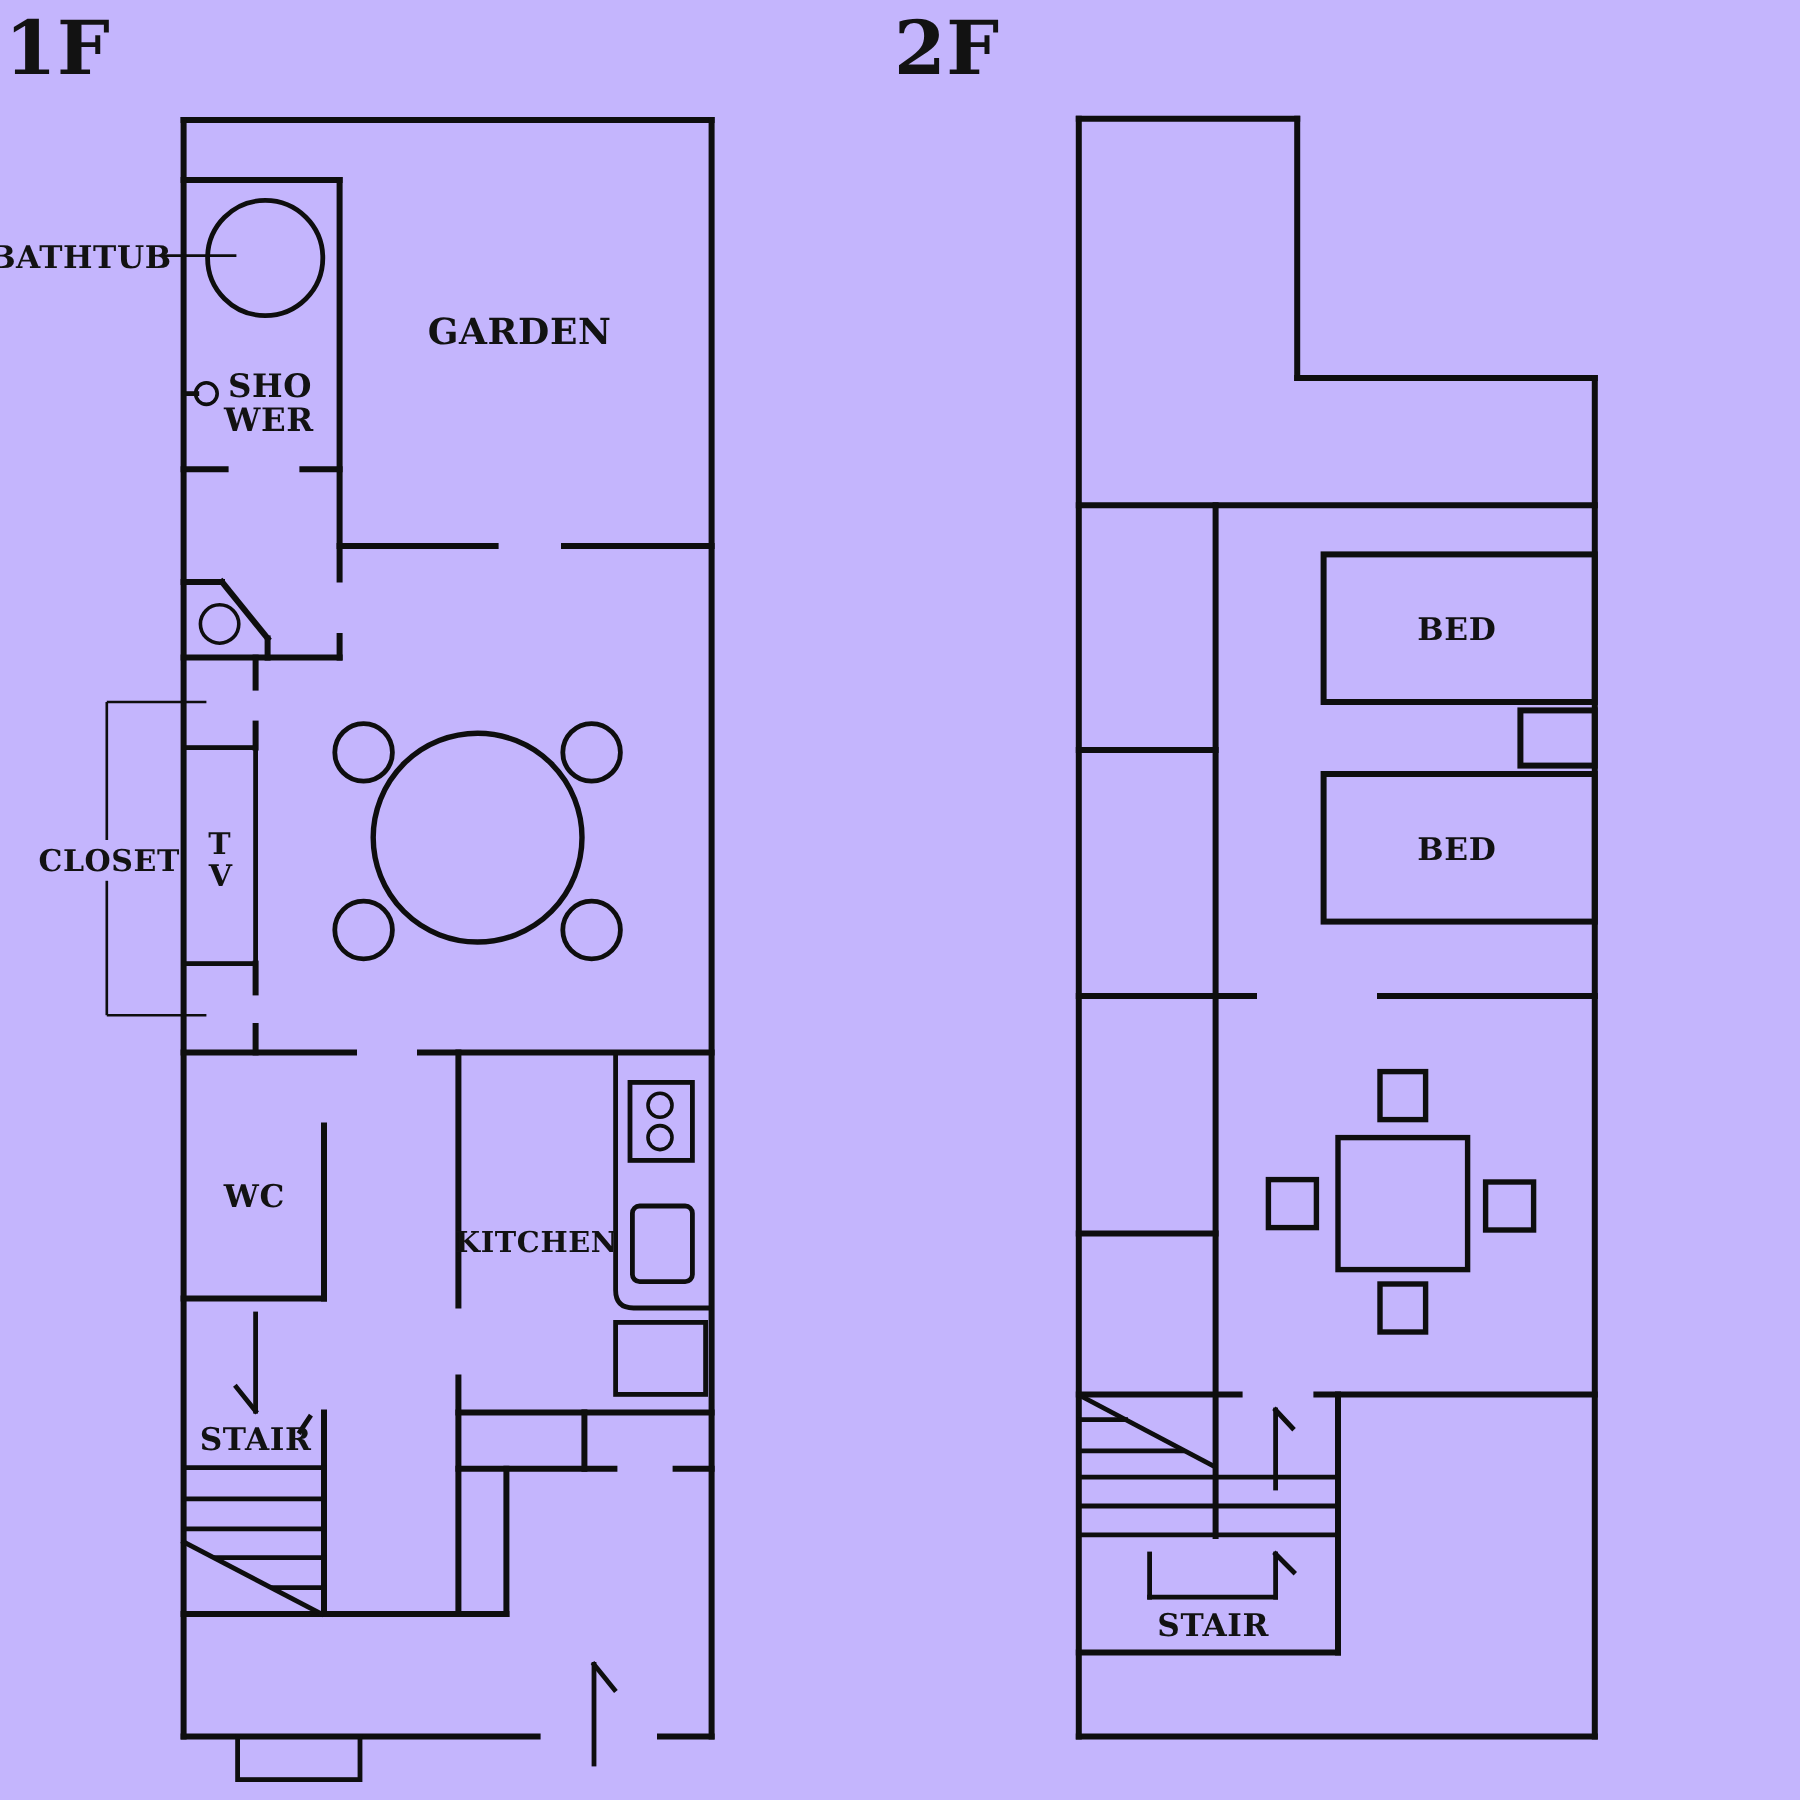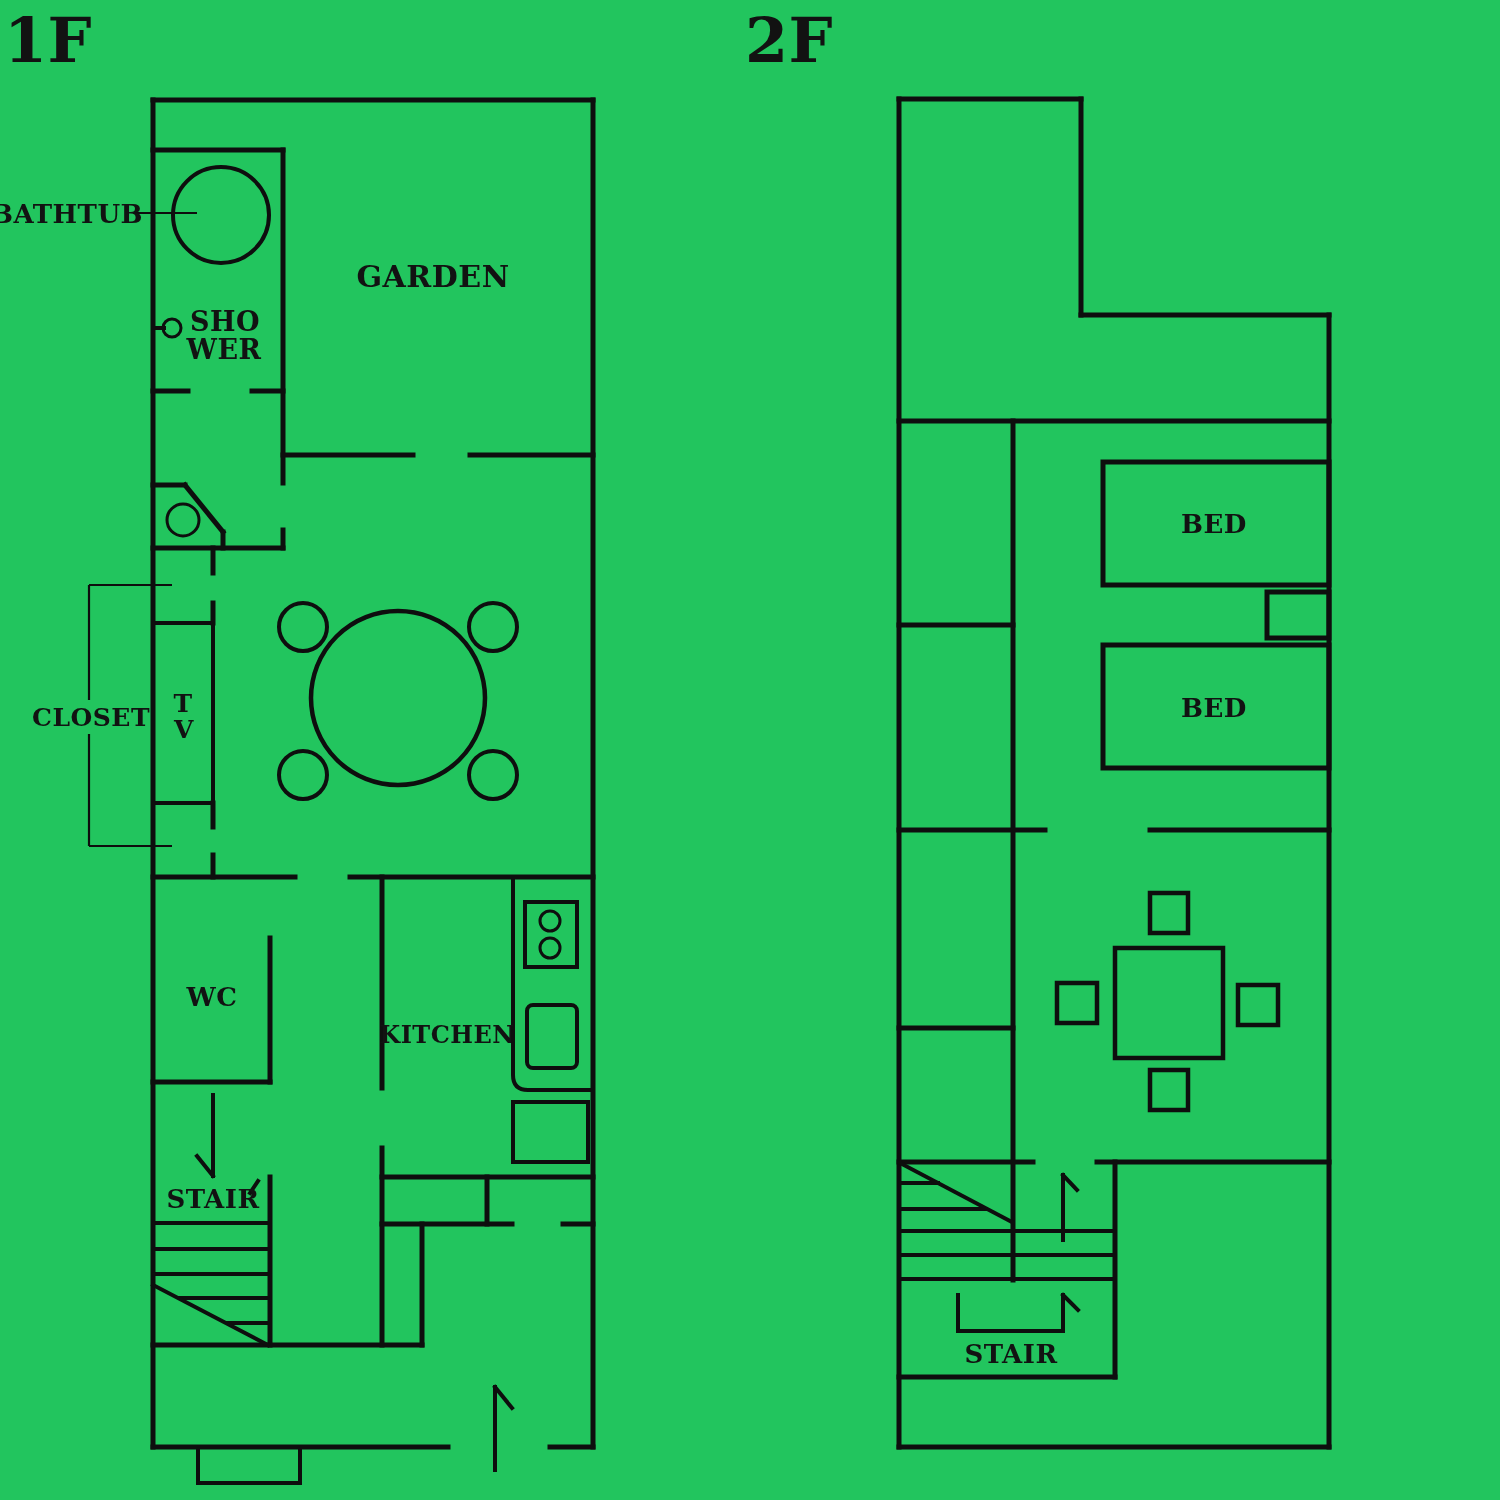--- a/index.html
+++ b/index.html
@@ -1,16 +1,16 @@
 <!DOCTYPE html>
 <html><head>
 <meta charset="utf-8">
 <style>
   html,body{margin:0;padding:0;background:#ffffff;}
-  .stage{width:1500px;height:1500px;position:relative;background:#22c55e;}
+  .stage{width:1500px;height:1500px;position:relative;background:#c4b5fd;}
   svg{display:block;}
   svg line, svg rect, svg circle, svg path{stroke:#0e0e0e;fill:none;}
   .wall{stroke-width:5;stroke-linecap:square;}
   .mid{stroke-width:4;stroke-linecap:square;}
   .thin{stroke-width:2.2;stroke-linecap:butt;}
   svg text{font-family:"DejaVu Serif","Liberation Serif",serif;font-weight:700;fill:#121212;text-anchor:middle;letter-spacing:0.5px;}
 </style>
 </head>
 <body>
 

